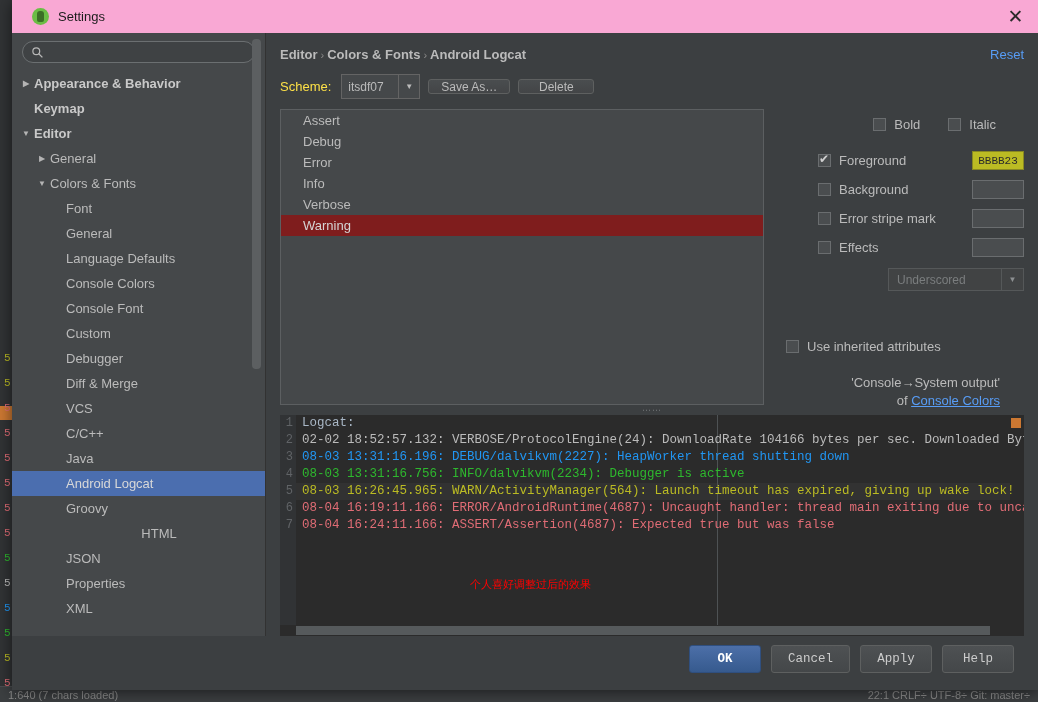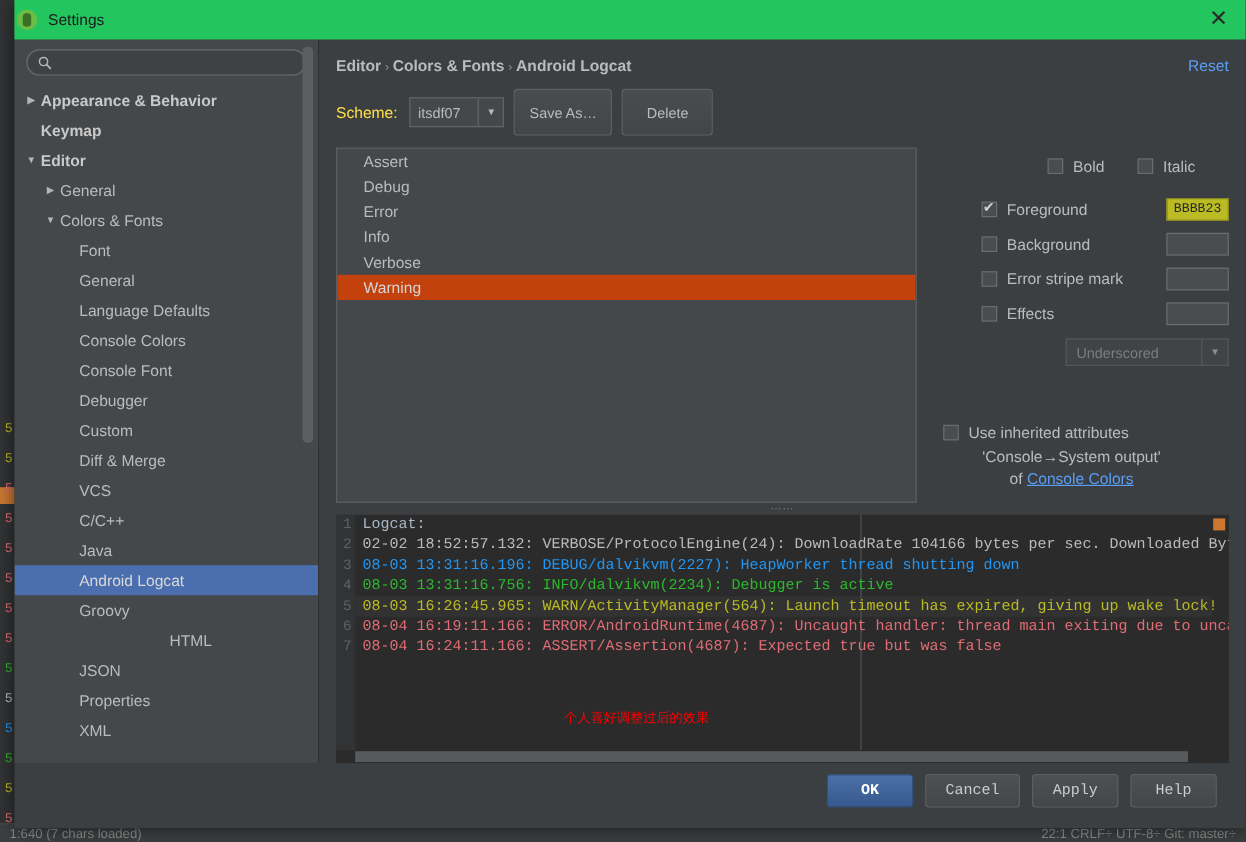--- a/index.html
+++ b/index.html
@@ -45,23 +45,23 @@
   }
 
   
   #settings-dialog {
     position: absolute; left: 12px; top: 0; width: 1026px; height: 690px;
     background: #3c3f41;
     display: flex; flex-direction: column;
     box-shadow: 0 2px 14px rgba(0,0,0,0.55);
   }
   #title-bar {
-    height: 33px; background: #22c55e;
+    height: 33px; background: #f9a8d4;
     display: flex; align-items: center;
-    padding: 0 0 0 2px;
+    padding: 0 0 0 20px;
     flex-shrink: 0;
   }
   #title-icon {
     width: 17px; height: 17px; border-radius: 50%;
     background: #6bbd45; margin-right: 9px; position: relative; flex-shrink: 0;
   }
   #title-icon::after {
     content:''; position:absolute; left:5px; top:3px; width:7px; height:11px;
     border-radius: 3px 3px 2px 2px; background:#3c6f26;
   }
@@ -133,39 +133,39 @@
   }
   #scheme-value {
     width: 56px; padding: 0 6px; font-size: 12px; color: #bbbbbb;
     display: flex; align-items: center;
   }
   #scheme-arrow {
     width: 21px; border-left: 1px solid #646464; display: flex;
     align-items: center; justify-content: center; color: #bbbbbb; font-size: 8px;
   }
   .btn {
-    height: 39px; min-width: 76px; padding: 0 12px;
+    height: 15px; min-width: 76px; padding: 0 12px;
     border: 1px solid #5e6060; border-radius: 3px;
     background: linear-gradient(#4a4d4f, #434547);
     color: #bbbbbb; font-size: 12px; font-family: "Liberation Sans", sans-serif;
     display: flex; align-items: center; justify-content: center;
   }
 
   #panes { flex: 1; display: flex; flex-direction: column; padding: 10px 14px 0 14px; overflow: hidden; }
   #upper-pane { display: flex; gap: 0; height: 296px; }
 
   #items-list {
     width: 484px; background: #45484a; border: 1px solid #5c5f61;
     position: relative; overflow: hidden;
   }
   .list-item {
     height: 21px; line-height: 21px; padding-left: 22px;
     color: #bbbbbb; font-size: 13px;
   }
-  .list-item.selected { background: #c2410c; color: #d5d5d5; }
+  .list-item.selected { background: #7f1d1d; color: #d5d5d5; }
 
   #attrs {
     flex: 1; padding-left: 22px; padding-top: 8px; position: relative;
   }
   #style-row { display: flex; gap: 28px; justify-content: flex-end; padding-right: 28px; margin-bottom: 14px; }
   .chk-row { display: flex; align-items: center; gap: 8px; }
   .chkbox {
     width: 13px; height: 13px; background: #4a4d4f;
     border: 1px solid #6a6d6f; flex-shrink: 0; position: relative;
   }
@@ -189,21 +189,21 @@
   #effects-value {
     flex: 1; padding: 0 8px; font-size: 12px; color: #7a7d7e;
     display: flex; align-items: center;
   }
   #effects-arrow {
     width: 22px; border-left: 1px solid #555859; display: flex;
     align-items: center; justify-content: center; color: #8d9092; font-size: 8px;
   }
   #inherit-row { margin-top: 48px; display: flex; align-items: center; gap: 8px; }
   #inherit-desc {
-    text-align: center; font-size: 13px; color: #bbbbbb; margin-top: 4px;
+    text-align: right; font-size: 13px; color: #bbbbbb; margin-top: 20px;
     padding-right: 24px; line-height: 18px;
   }
   #inherit-link { color: #589df6; text-decoration: underline; }
 
   #splitter {
     height: 10px; display: flex; align-items: center; justify-content: center;
     color: #7a7d7e; font-size: 9px; letter-spacing: 1px;
   }
 
   
@@ -359,25 +359,25 @@
           <div class="tree-item" style="padding-left: 38px;">
             <span class="arrow"></span>
             <span>Console Colors</span>
           </div>
           <div class="tree-item" style="padding-left: 38px;">
             <span class="arrow"></span>
             <span>Console Font</span>
           </div>
           <div class="tree-item" style="padding-left: 38px;">
             <span class="arrow"></span>
+            <span>Custom</span>
+          </div>
+          <div class="tree-item" style="padding-left: 38px;">
+            <span class="arrow"></span>
             <span>Debugger</span>
-          </div>
-          <div class="tree-item" style="padding-left: 38px;">
-            <span class="arrow"></span>
-            <span>Custom</span>
           </div>
           <div class="tree-item" style="padding-left: 38px;">
             <span class="arrow"></span>
             <span>Diff &amp; Merge</span>
           </div>
           <div class="tree-item" style="padding-left: 38px;">
             <span class="arrow"></span>
             <span>VCS</span>
           </div>
           <div class="tree-item" style="padding-left: 38px;">

